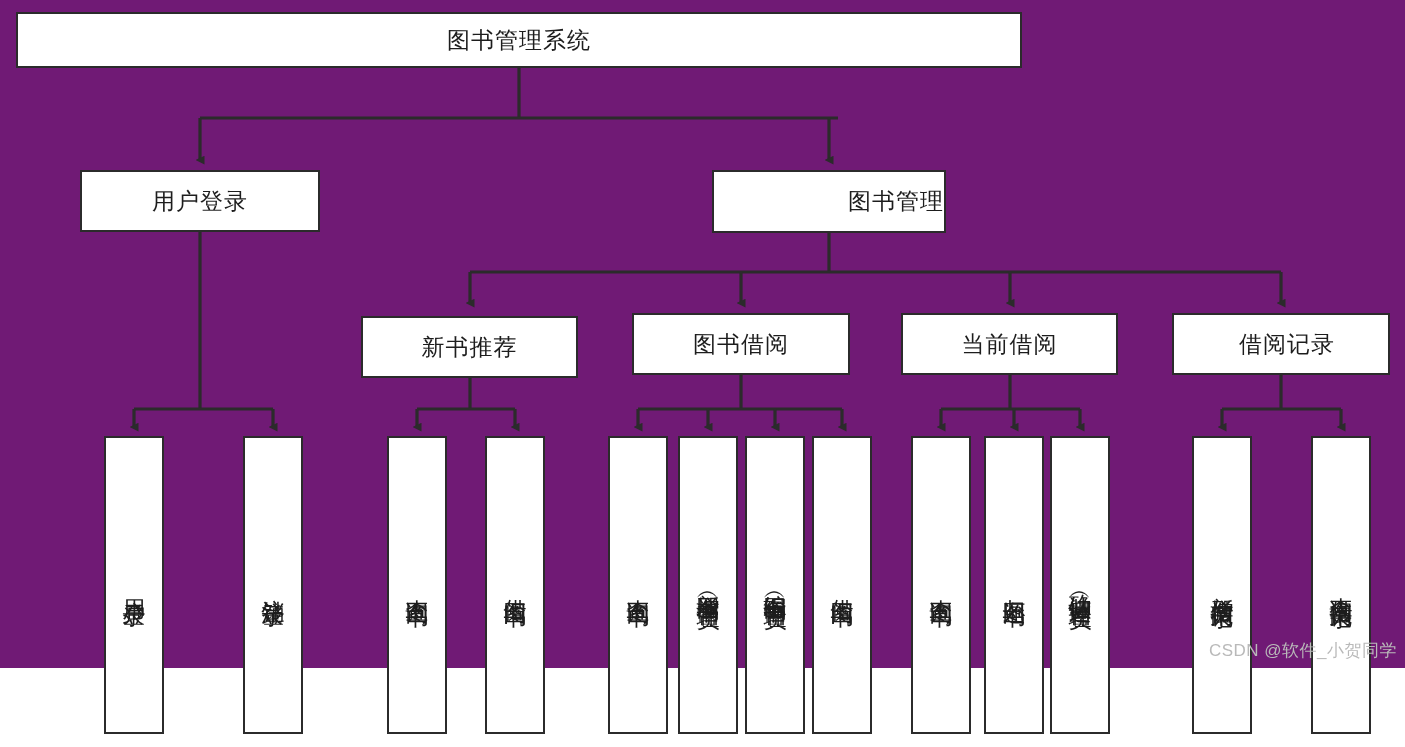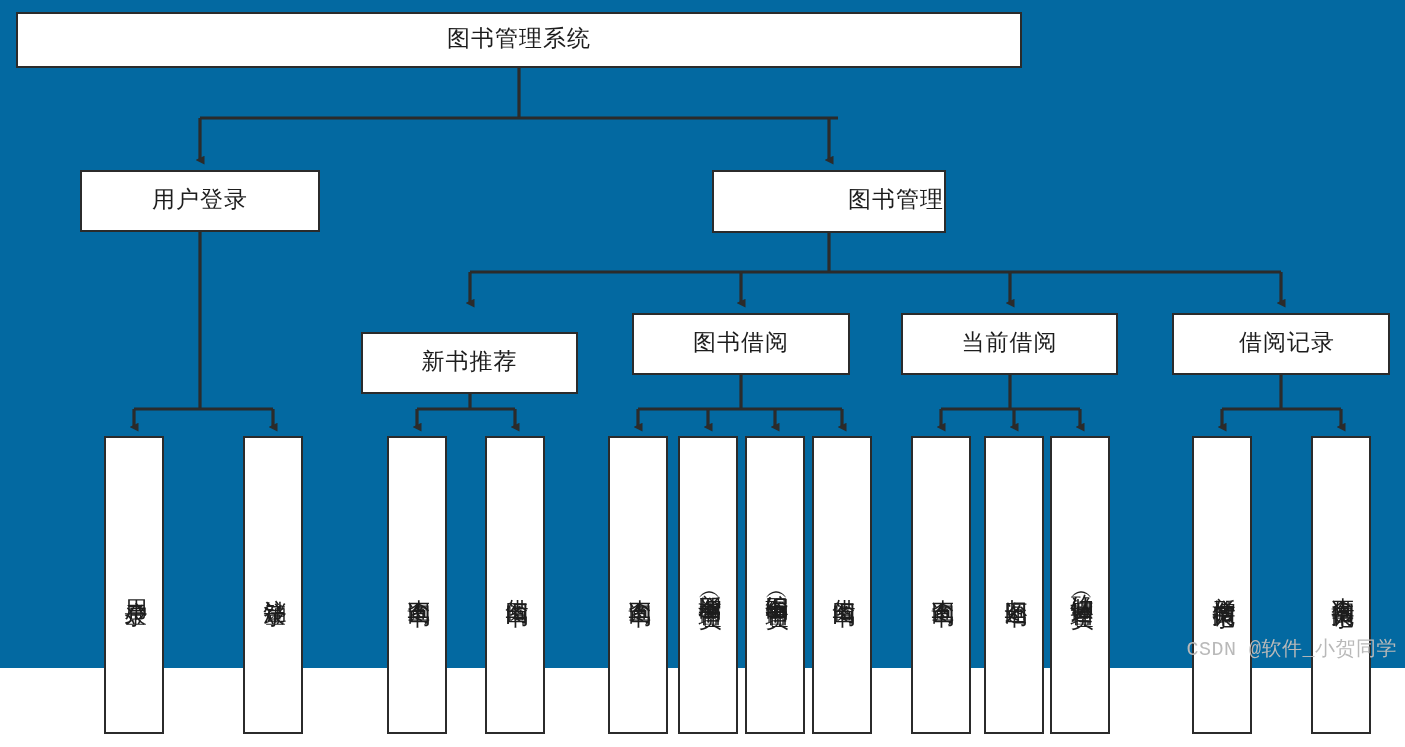--- a/index.html
+++ b/index.html
@@ -11,22 +11,21 @@
     width: 1405px;
     height: 747px;
     font-family: "Liberation Sans", "DejaVu Sans", sans-serif;
     overflow: hidden;
     position: relative;
   }
   #diagram-root {
     position: relative;
     width: 1405px;
     height: 668px;
-    background: #0369a1;
-    font-family: Liberation Mono, monospace;
+    background: #701a75;
   }
   svg.diagram-canvas {
     position: absolute;
     left: 0;
     top: 0;
     width: 1405px;
     height: 747px;
   }
   .node-box {
     position: absolute;
@@ -51,21 +50,21 @@
     line-height: 1.08;
     letter-spacing: 2px;
     writing-mode: vertical-rl;
     text-orientation: upright;
     white-space: nowrap;
   }
   .watermark {
     position: absolute;
     right: 8px;
     bottom: 6px;
-    font-size: 20px;
+    font-size: 17px;
     color: #b9b9b9;
     letter-spacing: 0.5px;
     white-space: nowrap;
     pointer-events: none;
   }
 </style>
 </head>
 <body>
 
 <div id="diagram-root">
@@ -136,21 +135,21 @@
     <span class="node-label-h">图书管理系统</span>
   </div>
 
   <div class="node-box" id="node-l1-0" style="left: 80px; top: 170px; width: 240px; height: 62px;">
     <span class="node-label-h">用户登录</span>
   </div>
   <div class="node-box" id="node-l1-1" style="left: 712px; top: 170px; width: 234px; height: 63px; justify-content: flex-end;">
     <span class="node-label-h">图书管理</span>
   </div>
 
-  <div class="node-box" id="node-l2-0" style="left: 361px; top: 332px; width: 217px; height: 62px;">
+  <div class="node-box" id="node-l2-0" style="left: 361px; top: 316px; width: 217px; height: 62px;">
     <span class="node-label-h">新书推荐</span>
   </div>
   <div class="node-box" id="node-l2-2" style="left: 901px; top: 313px; width: 217px; height: 62px;">
     <span class="node-label-h">当前借阅</span>
   </div>
   <div class="node-box" id="node-l2-1" style="left: 632px; top: 313px; width: 218px; height: 62px;">
     <span class="node-label-h">图书借阅</span>
   </div>
   <div class="node-box" id="node-l2-3" style="left: 1172px; top: 313px; width: 218px; height: 62px; padding-left: 12px;">
     <span class="node-label-h">借阅记录</span>

